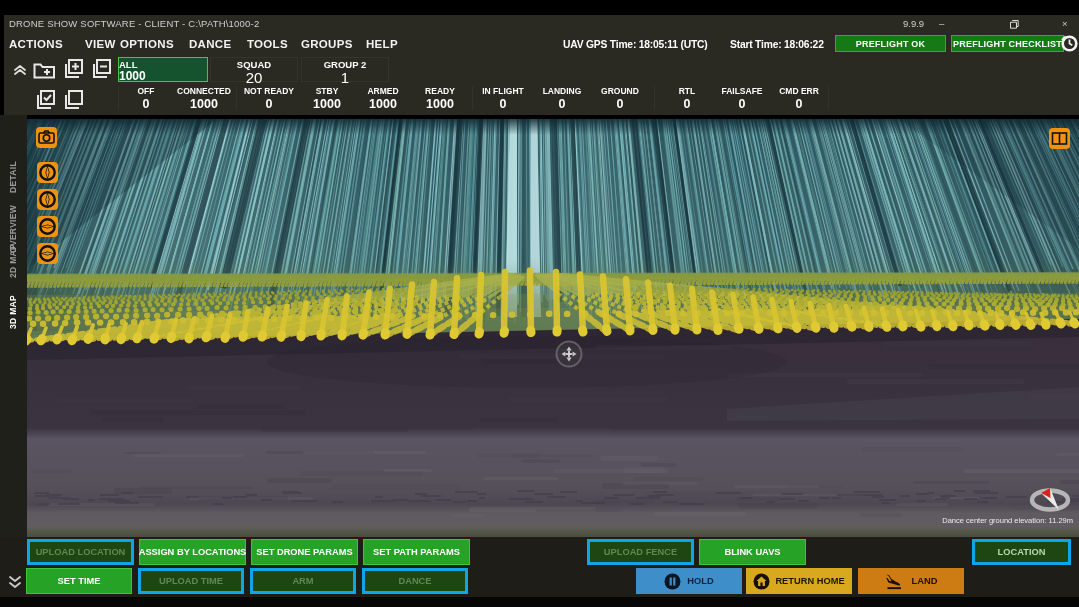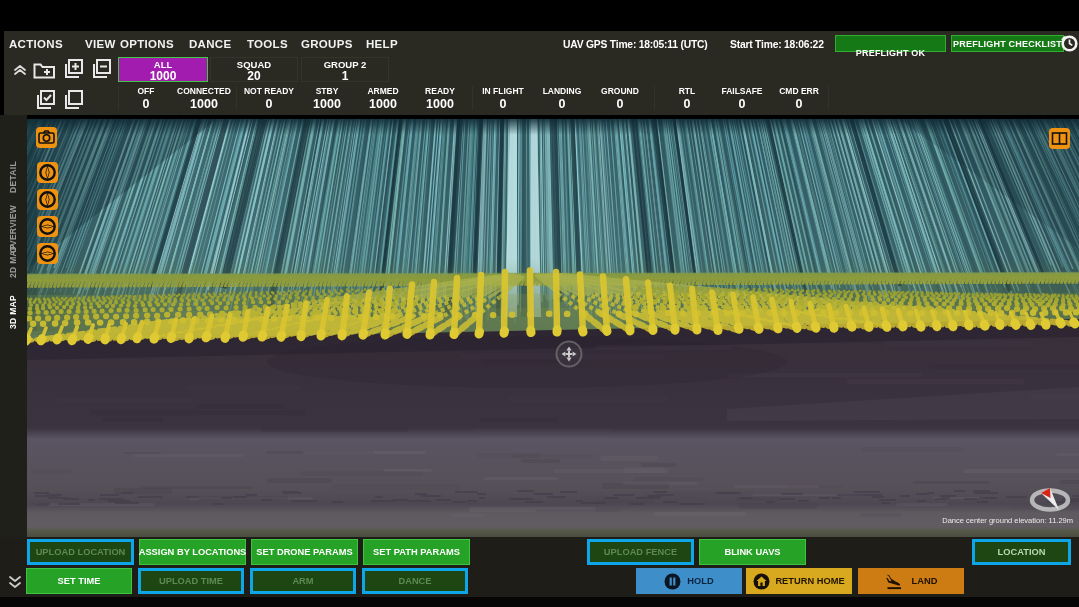--- a/index.html
+++ b/index.html
@@ -8,26 +8,26 @@
 #title{top:15px;height:16px;color:#cfcfcf;font-size:9.5px}
 #title .t{position:absolute;left:5px;top:3px;letter-spacing:.2px}
 #menu{top:31px;height:26px;color:#fff}
 #menu .m{position:absolute;top:7px;font-size:11.5px;font-weight:700;letter-spacing:.3px;color:#f2f2f2}
 #menu .time{position:absolute;top:8px;font-size:10.3px;font-weight:700;color:#fff;white-space:nowrap;letter-spacing:-0.2px}
 .pf{position:absolute;top:4px;height:17px;background:#157a15;border:1px solid #2fae2f;color:#fff;
  font-size:9px;font-weight:700;text-align:center;letter-spacing:.2px;white-space:nowrap}
 #tools{top:57px;height:58px}
 .ticon{position:absolute;color:#e8e8e8}
 
-#allbtn{position:absolute;left:118px;top:57px;width:90px;height:25px;background:#a21caf;border:1px solid #45c545;text-align:center;color:#fff}
+#allbtn{position:absolute;left:118px;top:57px;width:90px;height:25px;background:#14532d;border:1px solid #45c545;color:#fff}
 #allbtn .a{font-size:9.5px;font-weight:700;margin-top:1px}
 #allbtn .b{font-size:12px;font-weight:700;margin-top:-1px}
 .grp{position:absolute;top:57px;width:88px;height:25px;border:1px solid #35342c;text-align:center;color:#fff}
 .grp .a{font-size:9.5px;font-weight:700;margin-top:1px}
-.grp .b{font-size:12px;font-weight:700;margin-top:-1px}
+.grp .b{font-size:15px;font-weight:400;margin-top:-1px}
 .st{position:absolute;top:86px;width:58px;text-align:center;color:#fff}
 .st .a{font-size:8.5px;font-weight:700;white-space:nowrap}
 .st .b{font-size:12.5px;font-weight:700;margin-top:1px}
 .stsep{position:absolute;top:86px;width:1px;height:24px;background:#32312a}
 
 #map{position:absolute;left:27px;top:119px;width:1052px;height:418px;background:#2e4c50}
 #sidebar{position:absolute;left:0;top:115px;width:27px;height:422px;background:#20201b}
 .vtab{position:absolute;left:0;height:27px;line-height:26px;color:#9a9a9a;font-size:8.5px;font-weight:700;
  letter-spacing:.3px;transform-origin:0 0;transform:rotate(-90deg) translateX(-100%);text-align:center;white-space:nowrap}
 .oic{position:absolute;width:21px;height:21px;background:#ef9210;border-radius:4px}
@@ -36,32 +36,41 @@
 #blackstrip{position:absolute;left:0;top:597px;width:1079px;height:10px;background:#060606}
 .btn{position:absolute;height:26px;color:#fff;font-weight:700;font-size:9.3px;text-align:center;
  display:flex;align-items:center;justify-content:center;letter-spacing:0;white-space:nowrap}
 .bdark{background:#1d4613;border:3px solid #0ea5e9;color:#5f8a50}
 .bgreen{background:#26a226;border:1px solid #3fc43f;color:#fff}
 .brow1{top:539px;width:107px}
 .brow2{top:568px;width:106px}
 </style></head><body>
 <div id="app">
 
+<div class="bar" id="title">
+      <span class="t">DRONE SHOW SOFTWARE - CLIENT - C:\PATH\1000-2</span>
+<span style="position:absolute;left:899px;top:3px">9.9.9</span>
+<span style="position:absolute;left:935px;top:3px">–</span>
+<svg style="position:absolute;left:1006px;top:5px" width="9" height="9" viewBox="0 0 9 9">
+        <path d="M2.2 0.5 h6 v6 h-1.7 M0.5 2.2 h6 v6 h-6 z" fill="none" stroke="#ddd" stroke-width="1"></path>
+      </svg>
+<span style="position:absolute;left:1058px;top:3px">×</span>
+    </div>
 
 <div class="bar" id="menu">
  <span class="m" style="left:5px">ACTIONS</span>
  <span class="m" style="left:81px">VIEW</span>
  <span class="m" style="left:116px">OPTIONS</span>
  <span class="m" style="left:185px">DANCE</span>
  <span class="m" style="left:243px">TOOLS</span>
  <span class="m" style="left:297px">GROUPS</span>
  <span class="m" style="left:362px">HELP</span>
  <span class="time" style="left:559px">UAV GPS Time: 18:05:11 (UTC)</span>
  <span class="time" style="left:726px">Start Time: 18:06:22</span>
- <span class="pf" style="left:831px;width:111px;padding-top:12px">PREFLIGHT OK</span>
+ <span class="pf" style="left:831px;width:111px;padding-top:3px">PREFLIGHT OK</span>
  <span class="pf" style="left:947px;width:113px;padding-top:3px">PREFLIGHT CHECKLIST</span>
  <svg style="position:absolute;right:1px;top:3px" width="18" height="18" viewBox="0 0 18 18">
   <circle cx="9.5" cy="9.5" r="6.8" fill="none" stroke="#f2f2f2" stroke-width="2.6"></circle>
   <path d="M9.5 5.4v4.1l2.8 1.9" fill="none" stroke="#f2f2f2" stroke-width="1.7"></path>
   <path d="M1.2 6 A8.5 8.5 0 0 1 5.6 1.4 L5 7 Z" fill="#f2f2f2"></path>
  </svg>
 </div>
 
 <div class="bar" id="tools">
       <svg class="ticon" style="position:absolute;left:9px;top:6px" width="14" height="14" viewBox="0 0 14 14">

